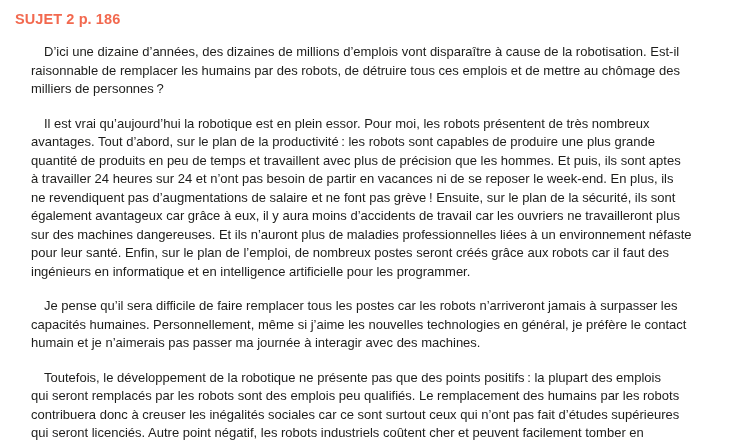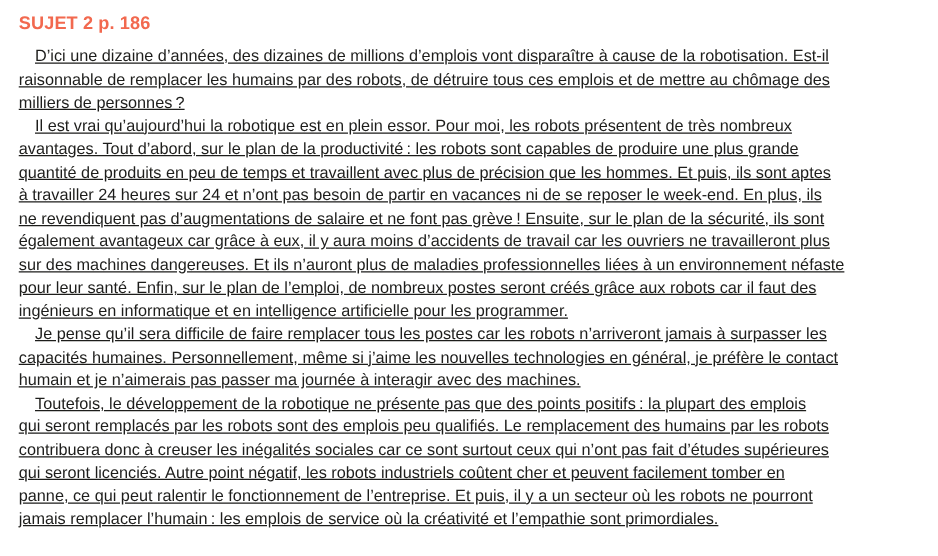--- a/index.html
+++ b/index.html
@@ -34,25 +34,24 @@
     font-weight: bold;
     letter-spacing: 0.1px;
     color: var(--accent);
   }
   .doc-body {
     color: var(--text);
     font-size: 13px;
     line-height: 18.5px;
   }
   .para {
-    margin: 0;
+    margin: 16px;
     padding: 0;
     text-indent: 13px;
     white-space: pre;      
-    text-decoration: underline;
   }
 </style>
 </head>
 <body>
 
 <div class="page">
   <h1 class="subject-heading">SUJET 2 p. 186</h1>
 
   <div class="doc-body">
     <p class="para">D’ici une dizaine d’années, des dizaines de millions d’emplois vont disparaître à cause de la robotisation. Est-il

